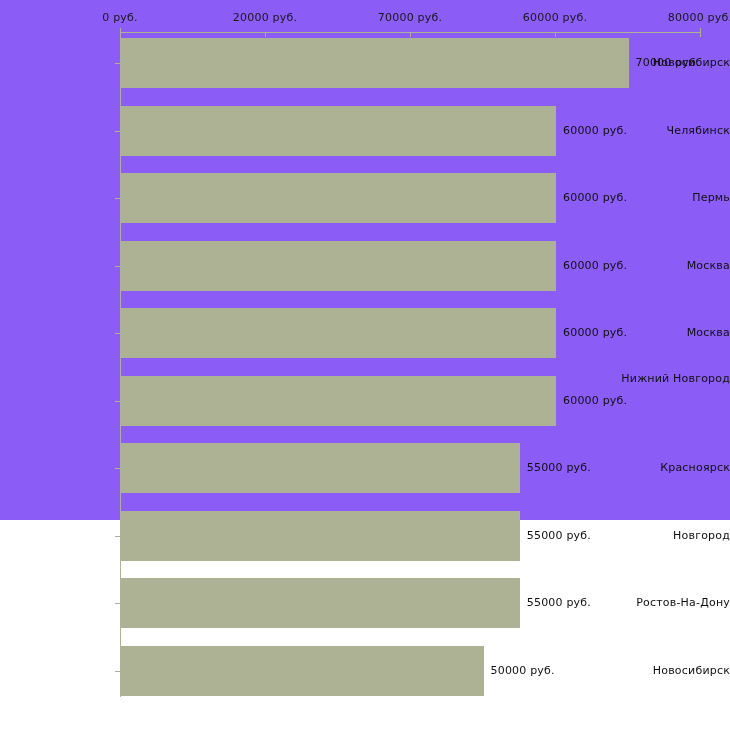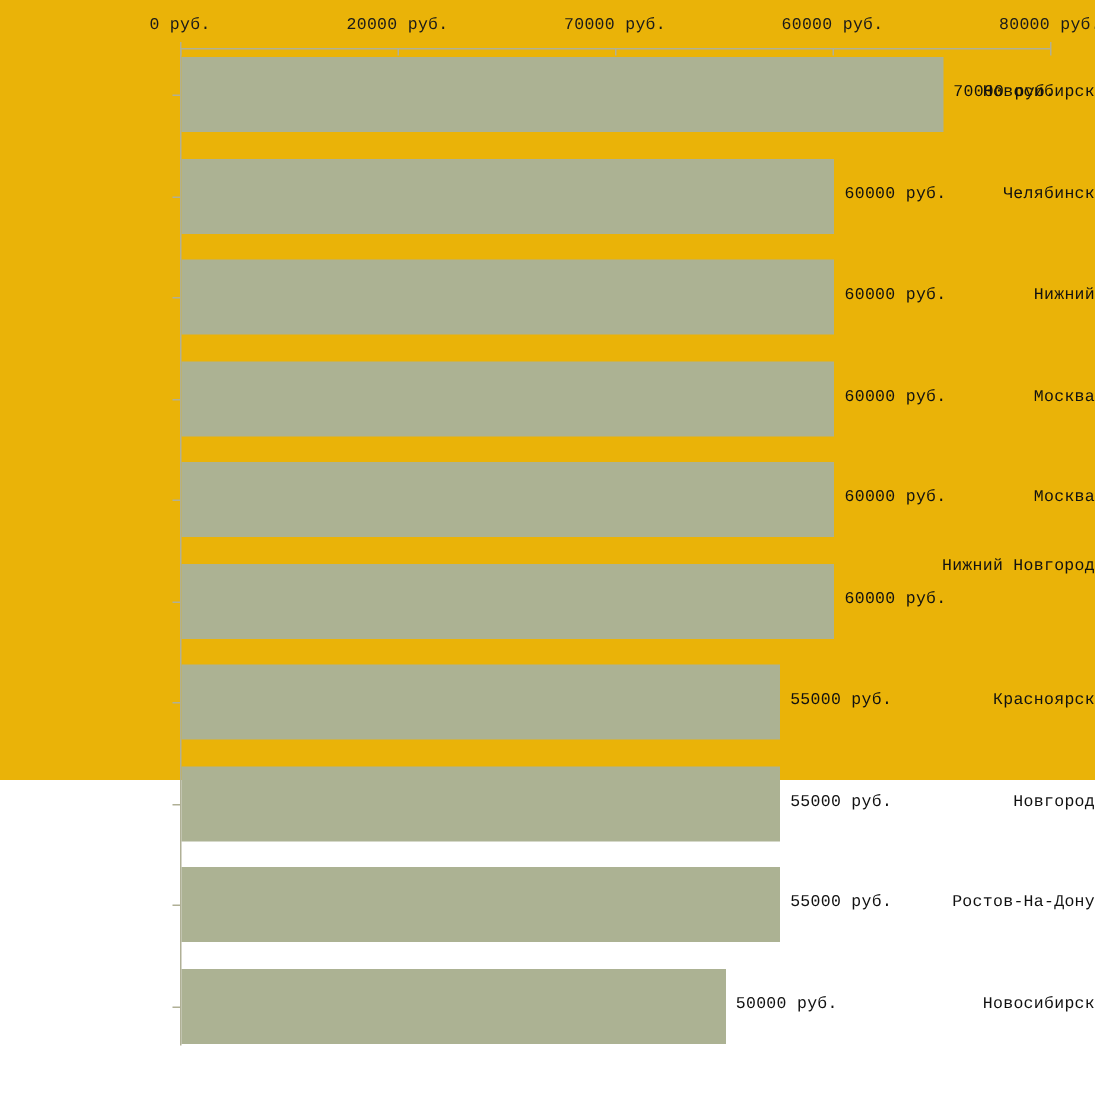--- a/index.html
+++ b/index.html
@@ -11,22 +11,21 @@
     width: 730px;
     height: 730px;
     font-family: "DejaVu Sans", sans-serif;
     overflow: hidden;
   }
 
   #chart-root {
     position: relative;
     width: 730px;
     height: 520px;
-    background: #eab308;
-    font-family: Liberation Mono, monospace;
+    background: #8b5cf6;
   }
 
   
   .axis-line {
     position: absolute;
     left: 120px;
     top: 32px;
     width: 580px;
     height: 1px;
     background: #b0b096;
@@ -120,21 +119,21 @@
       <div class="bar" title="Новосибирск: 70000 руб." style="top: 38px; width: 507.5px; height: 50px; background: rgb(172, 178, 147);"></div>
       <div class="cat-tick" style="top: 63px;"></div>
       <div class="cat-label" style="top: 56px;">Новосибирск</div>
       <div class="value-label" style="top: 56px; left: 635.5px;">70000 руб.</div>
       <div class="bar" title="Челябинск: 60000 руб." style="top: 105.5px; width: 435px; height: 50px; background: rgb(172, 178, 147);"></div>
       <div class="cat-tick" style="top: 131px;"></div>
       <div class="cat-label" style="top: 123.5px; padding-left: 44px;">Челябинск</div>
       <div class="value-label" style="top: 123.5px; left: 563px;">60000 руб.</div>
       <div class="bar" title="Пермь: 60000 руб." style="top: 173px; width: 435px; height: 50px; background: rgb(172, 178, 147);"></div>
       <div class="cat-tick" style="top: 198px;"></div>
-      <div class="cat-label" style="top: 191px;">Нижний</div>
+      <div class="cat-label" style="top: 191px;">Пермь</div>
       <div class="value-label" style="top: 191px; left: 563px;">60000 руб.</div>
       <div class="bar" title="Москва: 60000 руб." style="top: 240.5px; width: 435px; height: 50px; background: rgb(172, 178, 147);"></div>
       <div class="cat-tick" style="top: 266px;"></div>
       <div class="cat-label" style="top: 258.5px;">Москва</div>
       <div class="value-label" style="top: 258.5px; left: 563px;">60000 руб.</div>
       <div class="bar" title="Самара: 60000 руб." style="top: 308px; width: 435px; height: 50px; background: rgb(172, 178, 147);"></div>
       <div class="cat-tick" style="top: 333px;"></div>
       <div class="cat-label" style="top: 326px;">Москва</div>
       <div class="value-label" style="top: 326px; left: 563px;">60000 руб.</div>
       <div class="bar" title="Нижний Новгород: 60000 руб." style="top: 375.5px; width: 435px; height: 50px; background: rgb(172, 178, 147);"></div>

